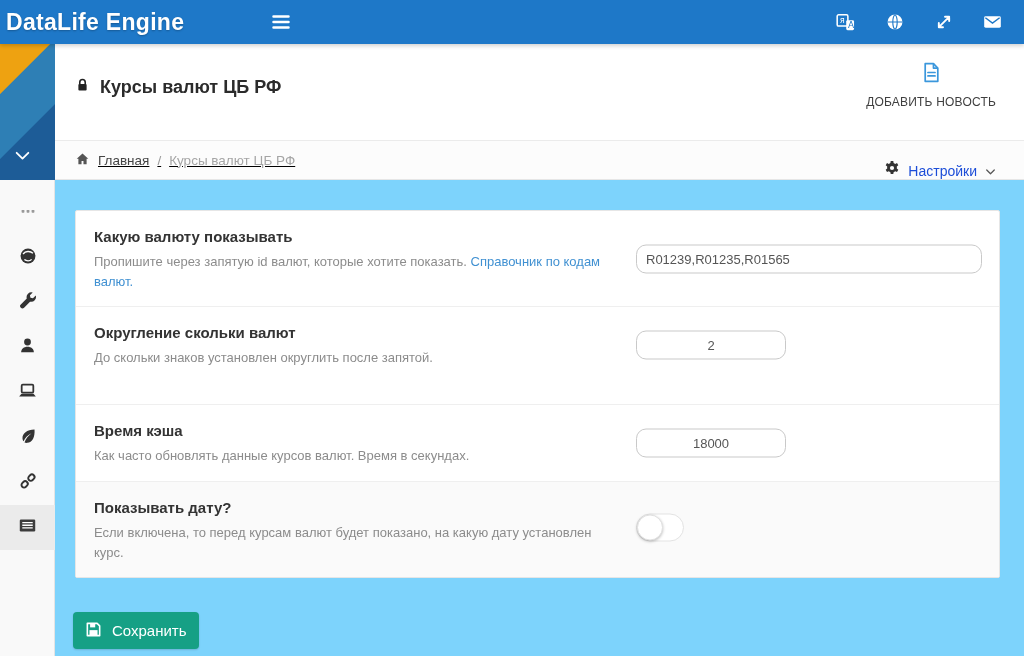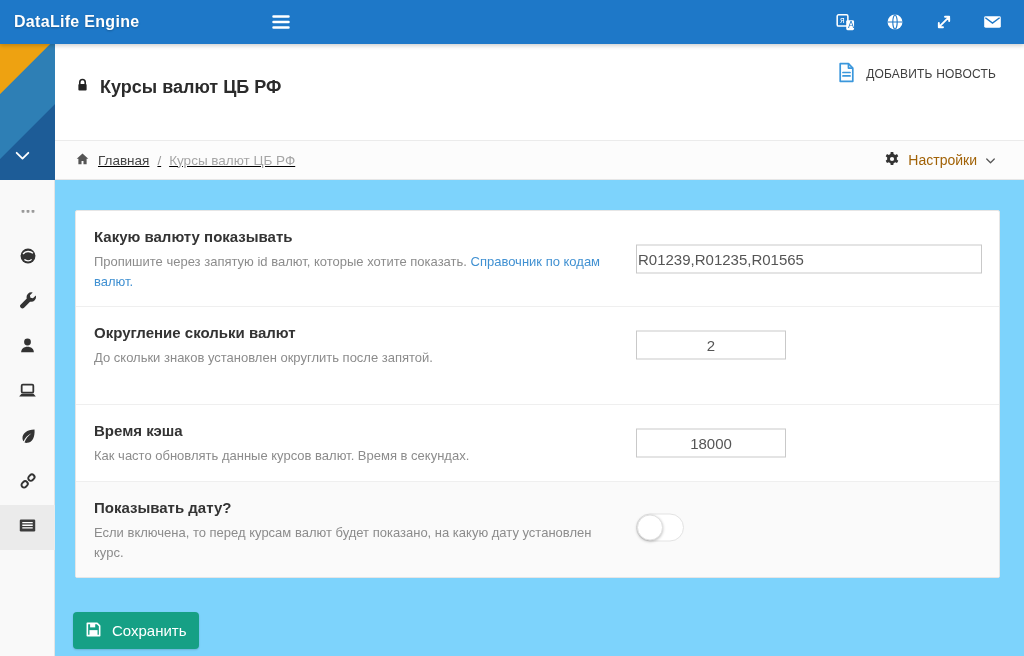--- a/index.html
+++ b/index.html
@@ -3,21 +3,21 @@
 <meta charset="utf-8">
 <style>
   html,body{margin:0;padding:0;width:1024px;height:656px;overflow:hidden;
     font-family:"Liberation Sans","DejaVu Sans",sans-serif;background:#edeff0;}
   *{box-sizing:border-box;}
   button{font-family:inherit;border:none;background:none;padding:0;cursor:pointer;}
 
   
   .topbar{position:absolute;left:0;top:0;width:1024px;height:44px;background:#1e78c8;
     box-shadow:0 2px 4px rgba(0,0,0,.18);z-index:30;display:flex;align-items:center;}
-  .brand{color:#fff;font-size:16px;font-weight:bold;margin-left:14px;letter-spacing:.3px;
+  .brand{color:#fff;font-size:23px;font-weight:bold;margin-left:6px;letter-spacing:.3px;
     text-shadow:0 1px 2px rgba(0,0,0,.25);}
   .hamburger{position:absolute;left:270px;top:12px;width:22px;height:20px;}
   .topbar-icons{position:absolute;right:22px;top:0;height:44px;display:flex;align-items:center;gap:30px;}
   .tb-icon{width:19px;height:19px;display:flex;align-items:center;justify-content:center;}
 
   
   .sidebar{position:absolute;left:0;top:44px;width:55px;height:612px;background:#f9f9f9;
     border-right:1px solid #e4e4e4;z-index:20;}
   .sidebar-head{position:relative;width:55px;height:136px;cursor:pointer;
     background:
@@ -27,44 +27,44 @@
   .side-nav{padding-top:10px;}
   .side-item{width:55px;height:45px;display:flex;align-items:center;justify-content:center;cursor:pointer;}
   .side-item.active{background:#ebebeb;}
 
   
   .main{position:absolute;left:55px;top:44px;width:969px;height:612px;}
   .page-head{position:relative;height:96px;background:#fff;}
   .page-title{position:absolute;left:20px;top:33px;display:flex;align-items:center;gap:10px;
     font-size:18px;font-weight:bold;color:#2b2b2b;margin:0;}
   .head-actions{position:absolute;right:28px;top:18px;display:flex;gap:46px;}
-  .head-action{display:flex;align-items:center;gap:9px;}
+  .head-action{display:flex;flex-direction:column;align-items:center;gap:9px;}
   .head-action .lbl{font-size:12px;color:#3f3f3f;letter-spacing:.2px;}
 
   .crumbbar{position:relative;height:40px;background:#fcfcfc;border-top:1px solid #ebebeb;
     border-bottom:1px solid #e6e6e6;display:flex;align-items:center;text-decoration:underline;}
   .crumbs{display:flex;align-items:center;gap:8px;margin-left:20px;font-size:13.5px;}
   .crumb-home{display:flex;align-items:center;gap:8px;color:#454545;text-decoration:none;}
   .crumb-sep{color:#9a9a9a;}
   .crumb-cur{color:#a5a5a5;}
-  .crumb-settings{position:absolute;right:28px;top:0;height:100%;display:flex;align-items:center;
-    gap:8px;font-size:14px;color:#a16207;}
+  .crumb-settings{position:absolute;right:28px;top:0;height:100%;display:flex;align-items:flex-end;
+    gap:8px;font-size:14px;color:#1d4ed8;}
 
   .content{position:relative;height:584px;background:#7dd3fc;}
   .panel{position:absolute;left:20px;top:30px;width:925px;background:#fff;
     border:1px solid #e6e6e6;border-radius:2px;}
   .frow{position:relative;padding:17px 20px 14px 18px;}
   .frow + .frow{border-top:1px solid #efefef;}
   .frow.tinted{background:#fafafa;}
   .frow .ftitle{font-size:15px;font-weight:bold;color:#333;margin:0 0 7px 0;}
   .frow .fdesc{font-size:13px;color:#8c8c8c;line-height:1.55;max-width:525px;margin:0;}
   .fdesc a{color:#4191d2;text-decoration:none;}
   .fcontrol{position:absolute;left:560px;top:50%;transform:translateY(-50%);}
-  .tinput{height:29px;border:1px solid #c9c9c9;border-radius:0;font-size:15px;color:#555;
-    padding:0 1px;background:#fff;font-family:inherit;}
+  .tinput{height:29px;border:1px solid #c9c9c9;border-radius:10px;font-size:13px;color:#555;
+    padding:0 9px;background:#fff;font-family:inherit;}
   .tinput.wide{width:346px;}
   .tinput.narrow{width:150px;text-align:center;}
   .r1{min-height:87px;} .r2{min-height:70px;} .r3{min-height:70px;margin-top:22px;} .r4{min-height:84px;} .r5{min-height:70px;}
 
   
   .toggle{width:48px;height:28px;border-radius:14px;background:#fff;border:1px solid #e3e3e3;
     position:relative;transition:background .15s;}
   .toggle .knob{position:absolute;left:0;top:0;width:26px;height:26px;border-radius:50%;background:#fff;
     border:1px solid #e0e0e0;box-shadow:0 1px 3px rgba(0,0,0,.25);}
   .toggle.on{background:#4caf50;border-color:#43a047;}

